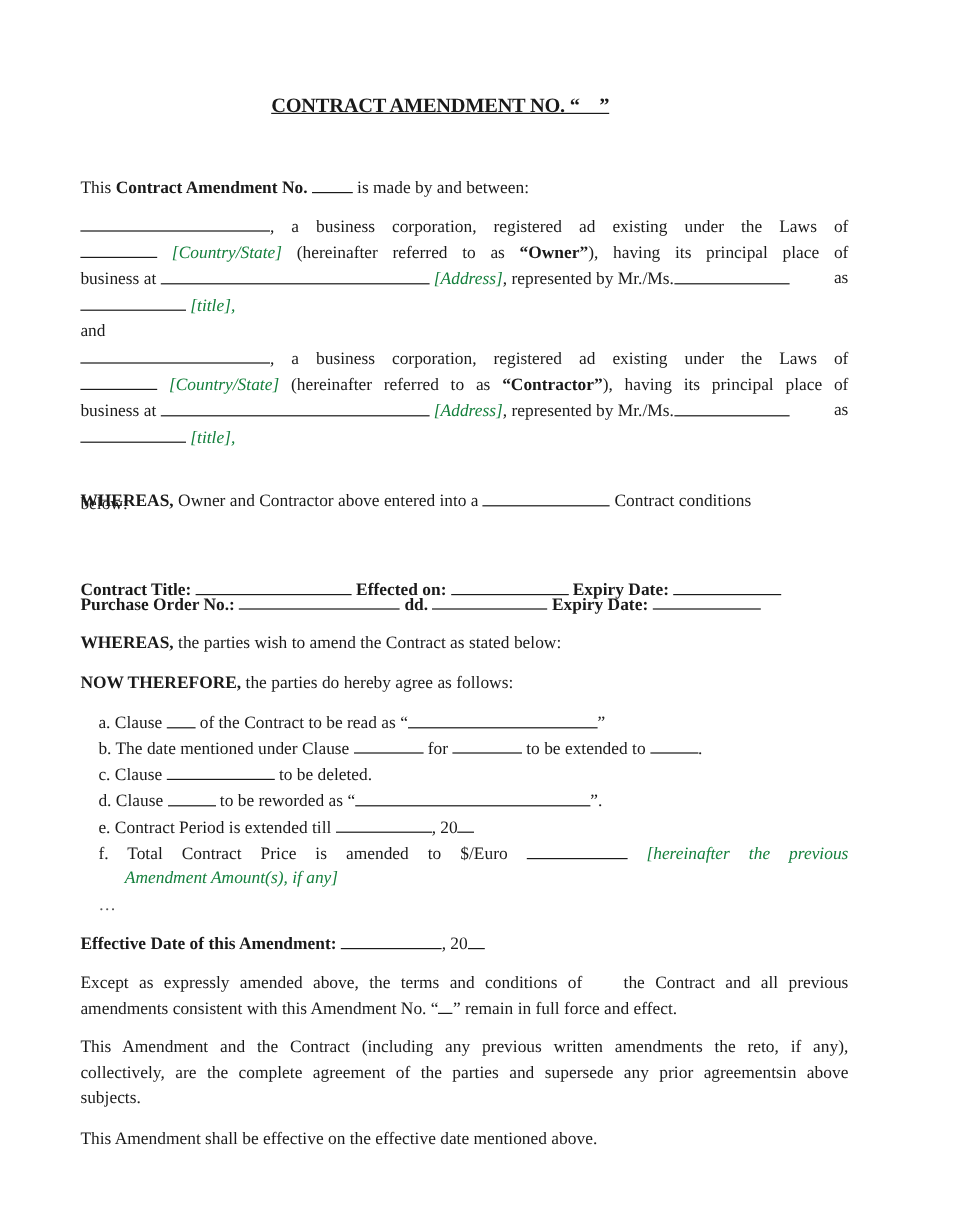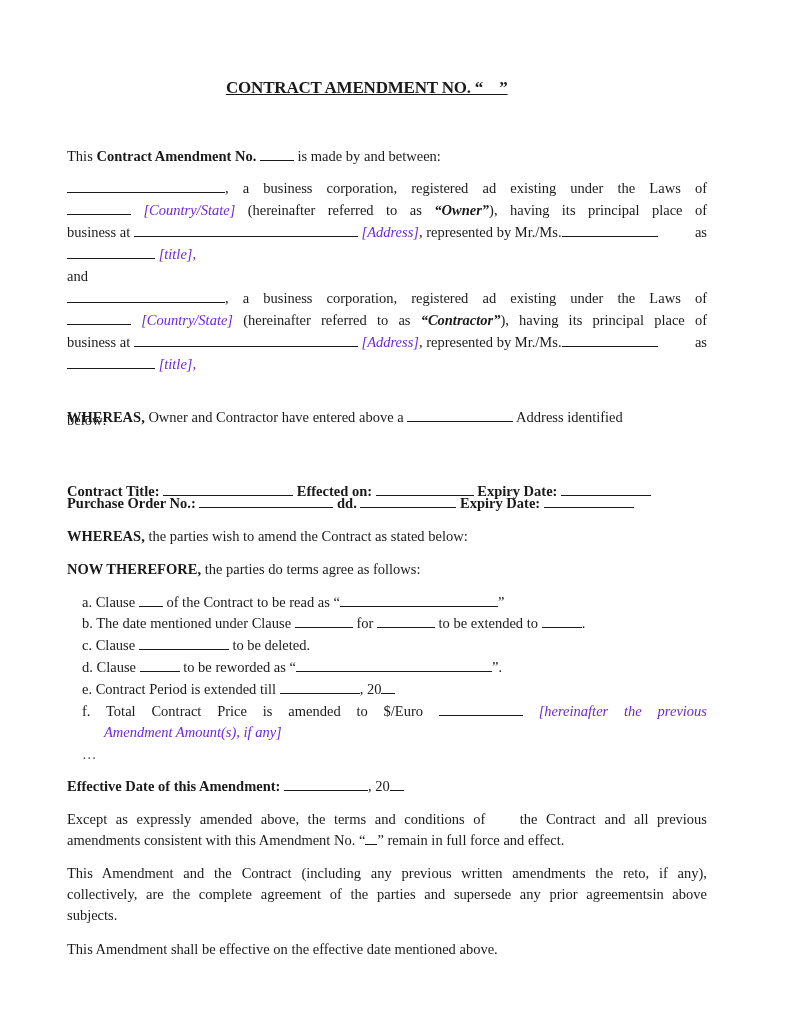--- a/index.html
+++ b/index.html
@@ -7,22 +7,22 @@
     width: 803px; height: 1024px; position: relative; overflow: hidden;
     font-family: "Liberation Serif", serif; color: #1a1a1a; font-size: 14.5px;
   }
   .title {
     position: absolute; left: 226px; top: 78px; font-weight: bold; font-size: 17px;
     text-decoration: underline; letter-spacing: -0.2px; white-space: pre;
   }
   .line { position: absolute; left: 67px; white-space: nowrap; line-height: 20px; }
   .just { width: 640px; text-align: justify; text-align-last: justify; }
   .b { font-weight: bold; }
-  .i { font-style: italic; }
-  .ph { color: #6d28d9; font-style: italic; }
+  .i { }
+  .ph { color: #15803d; font-style: italic; }
   .blank { display: inline-block; border-bottom: 1px solid #1a1a1a; height: 14px; vertical-align: baseline; }
   .ind { left: 82px; }
   .ind2 { left: 104px; }
 </style>
 </head>
 <body>
 
 <div class="title">CONTRACT AMENDMENT NO. “    ”</div>
 
 <div class="line" style="top:146px">
@@ -60,21 +60,21 @@
   <span>business at </span><span class="blank" style="width:224px"></span>
   <span class="ph">[Address]</span><span>, represented by Mr./Ms.</span><span class="blank" style="width:96px"></span>
   <span style="position:absolute; right:0">as</span>
 </div>
 <div class="line" style="top:354px">
   <span class="blank" style="width:88px"></span>
   <span class="ph">[title],</span>
 </div>
 
 <div class="line" style="top:407px">
-  <span class="b">WHEREAS,</span><span>  Owner and Contractor have entered above a </span><span class="blank" style="width:106px"></span><span> Address identified</span>
+  <span class="b">WHEREAS,</span><span>  Owner and Contractor above entered into a </span><span class="blank" style="width:106px"></span><span> Contract conditions</span>
 </div>
 <div class="line" style="top:410px">below:</div>
 
 <div class="line b" style="top:481px">
   <span>Contract Title:</span>
   <span class="blank" style="width:130px"></span>
   <span>Effected on:</span>
   <span class="blank" style="width:98px"></span>
   <span>Expiry Date:</span>
   <span class="blank" style="width:90px"></span>
@@ -85,21 +85,21 @@
   <span>dd.</span>
   <span class="blank" style="width:96px"></span>
   <span>Expiry Date:</span>
   <span class="blank" style="width:90px"></span>
 </div>
 
 <div class="line" style="top:526px">
   <span class="b">WHEREAS,</span><span> the parties wish to amend the Contract as stated below:</span>
 </div>
 <div class="line" style="top:559px">
-  <span class="b">NOW THEREFORE,</span><span> the parties do terms agree as follows:</span>
+  <span class="b">NOW THEREFORE,</span><span> the parties do hereby agree as follows:</span>
 </div>
 
 <div class="line ind" style="top:592px">
   <span>a. Clause </span><span class="blank" style="width:24px"></span><span> of the Contract to be read as “</span><span class="blank" style="width:158px"></span><span>”</span>
 </div>
 <div class="line ind" style="top:613px">
   <span>b. The date mentioned under Clause </span><span class="blank" style="width:58px"></span><span> for </span><span class="blank" style="width:58px"></span><span> to be extended to </span><span class="blank" style="width:40px"></span><span>.</span>
 </div>
 <div class="line ind" style="top:635px">
   <span>c. Clause </span><span class="blank" style="width:90px"></span><span> to be deleted.</span>

